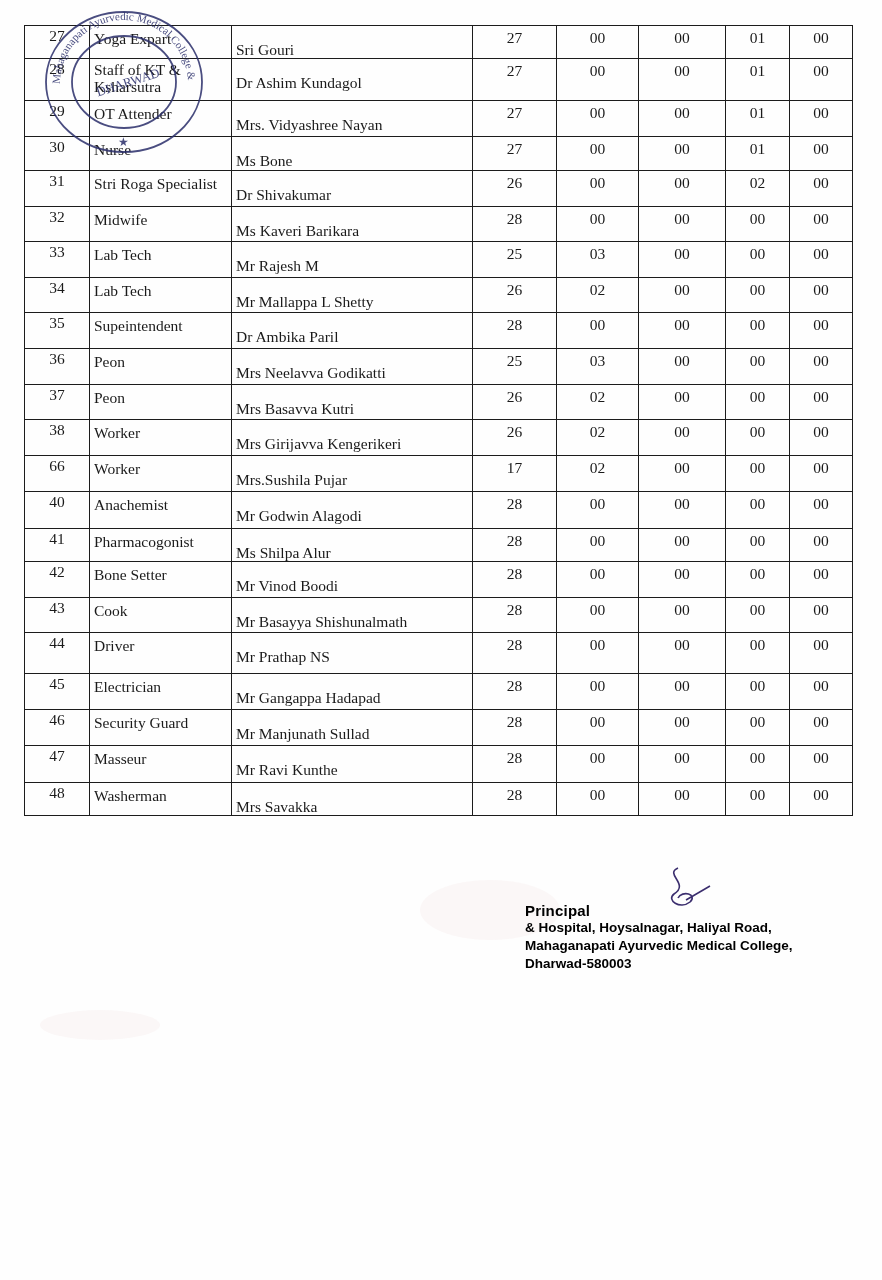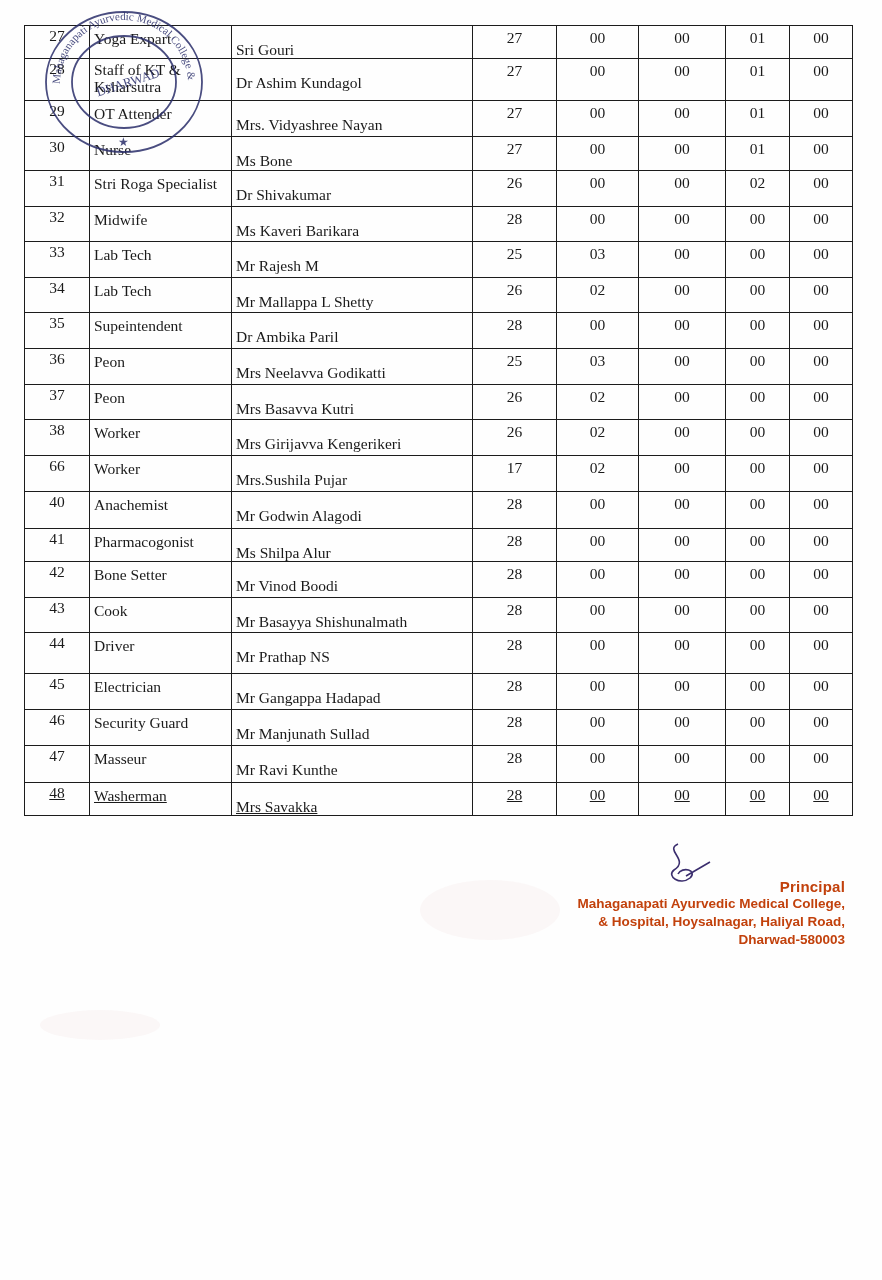--- a/index.html
+++ b/index.html
@@ -20,22 +20,22 @@
   table.att tr.tall { height: 36px; }
   td.sl { text-align: center; font-size: 14px; padding-top: 1px !important; }
   td.desig { padding: 4px 0 0 4px !important; white-space: nowrap; overflow: hidden; }
   td.desig.two { padding-top: 2px !important; line-height: 17px; white-space: normal; }
   td.name { padding: 15px 0 0 4px !important; white-space: nowrap; }
   td.num { text-align: center; padding-top: 3px !important; }
   .seal {
     position: absolute; left: 38px; top: 6px; width: 172px; height: 150px; pointer-events: none;
   }
   .sign {
-    position: absolute; left: 525px; top: 840px; width: 320px; text-align: right;
-    font-family: "Liberation Sans", "DejaVu Sans", sans-serif; color: #c2410c; font-weight: bold;
+    position: absolute; left: 525px; top: 864px; width: 320px; text-align: left;
+    font-family: "Liberation Sans", "DejaVu Sans", sans-serif; color: #000000; font-weight: bold;
   }
   .sign .title { font-size: 15px; margin-top: 0px; letter-spacing: 0.2px; }
   .sign .line { font-size: 13.5px; line-height: 18px; }
   .sign svg { display: block; margin: 0 auto -12px 135px; }
   .blot { position: absolute; border-radius: 50%; background: rgba(230, 200, 200, 0.12); }
 </style>
 </head>
 <body>
 
 <div class="sheet">
@@ -257,21 +257,21 @@
         <tr style="height: 37px;">
           <td class="sl">47</td>
           <td class="desig">Masseur</td>
           <td class="name">Mr Ravi Kunthe</td>
           <td class="num">28</td>
           <td class="num">00</td>
           <td class="num">00</td>
           <td class="num">00</td>
           <td class="num">00</td>
         </tr>
-        <tr style="height: 31px; text-decoration: underline;">
+        <tr style="height: 31px;">
           <td class="sl">48</td>
           <td class="desig">Washerman</td>
           <td class="name">Mrs Savakka</td>
           <td class="num">28</td>
           <td class="num">00</td>
           <td class="num">00</td>
           <td class="num">00</td>
           <td class="num">00</td>
         </tr>
       </tbody>
@@ -291,17 +291,17 @@
       <text x="58" y="82" font-size="13" transform="rotate(-18 86 80)">DHARWAD</text>
       <text x="80" y="140" font-size="12">★</text>
     </g>
   </svg>
 
   <div class="sign">
     <svg width="60" height="50" viewBox="0 0 60 50">
       <path d="M18 4 C 4 10, 30 20, 14 30 C 6 36, 20 46, 30 38 C 38 30, 22 26, 18 34 M 26 36 L 50 22" fill="none" stroke="#3b2e6e" stroke-width="1.6"></path>
     </svg>
     <div class="title">Principal</div>
+    <div class="line">&amp; Hospital, Hoysalnagar, Haliyal Road,</div>
     <div class="line">Mahaganapati Ayurvedic Medical College,</div>
-    <div class="line">&amp; Hospital, Hoysalnagar, Haliyal Road,</div>
     <div class="line">Dharwad-580003</div>
   </div>
 </div>
 
 </body></html>

